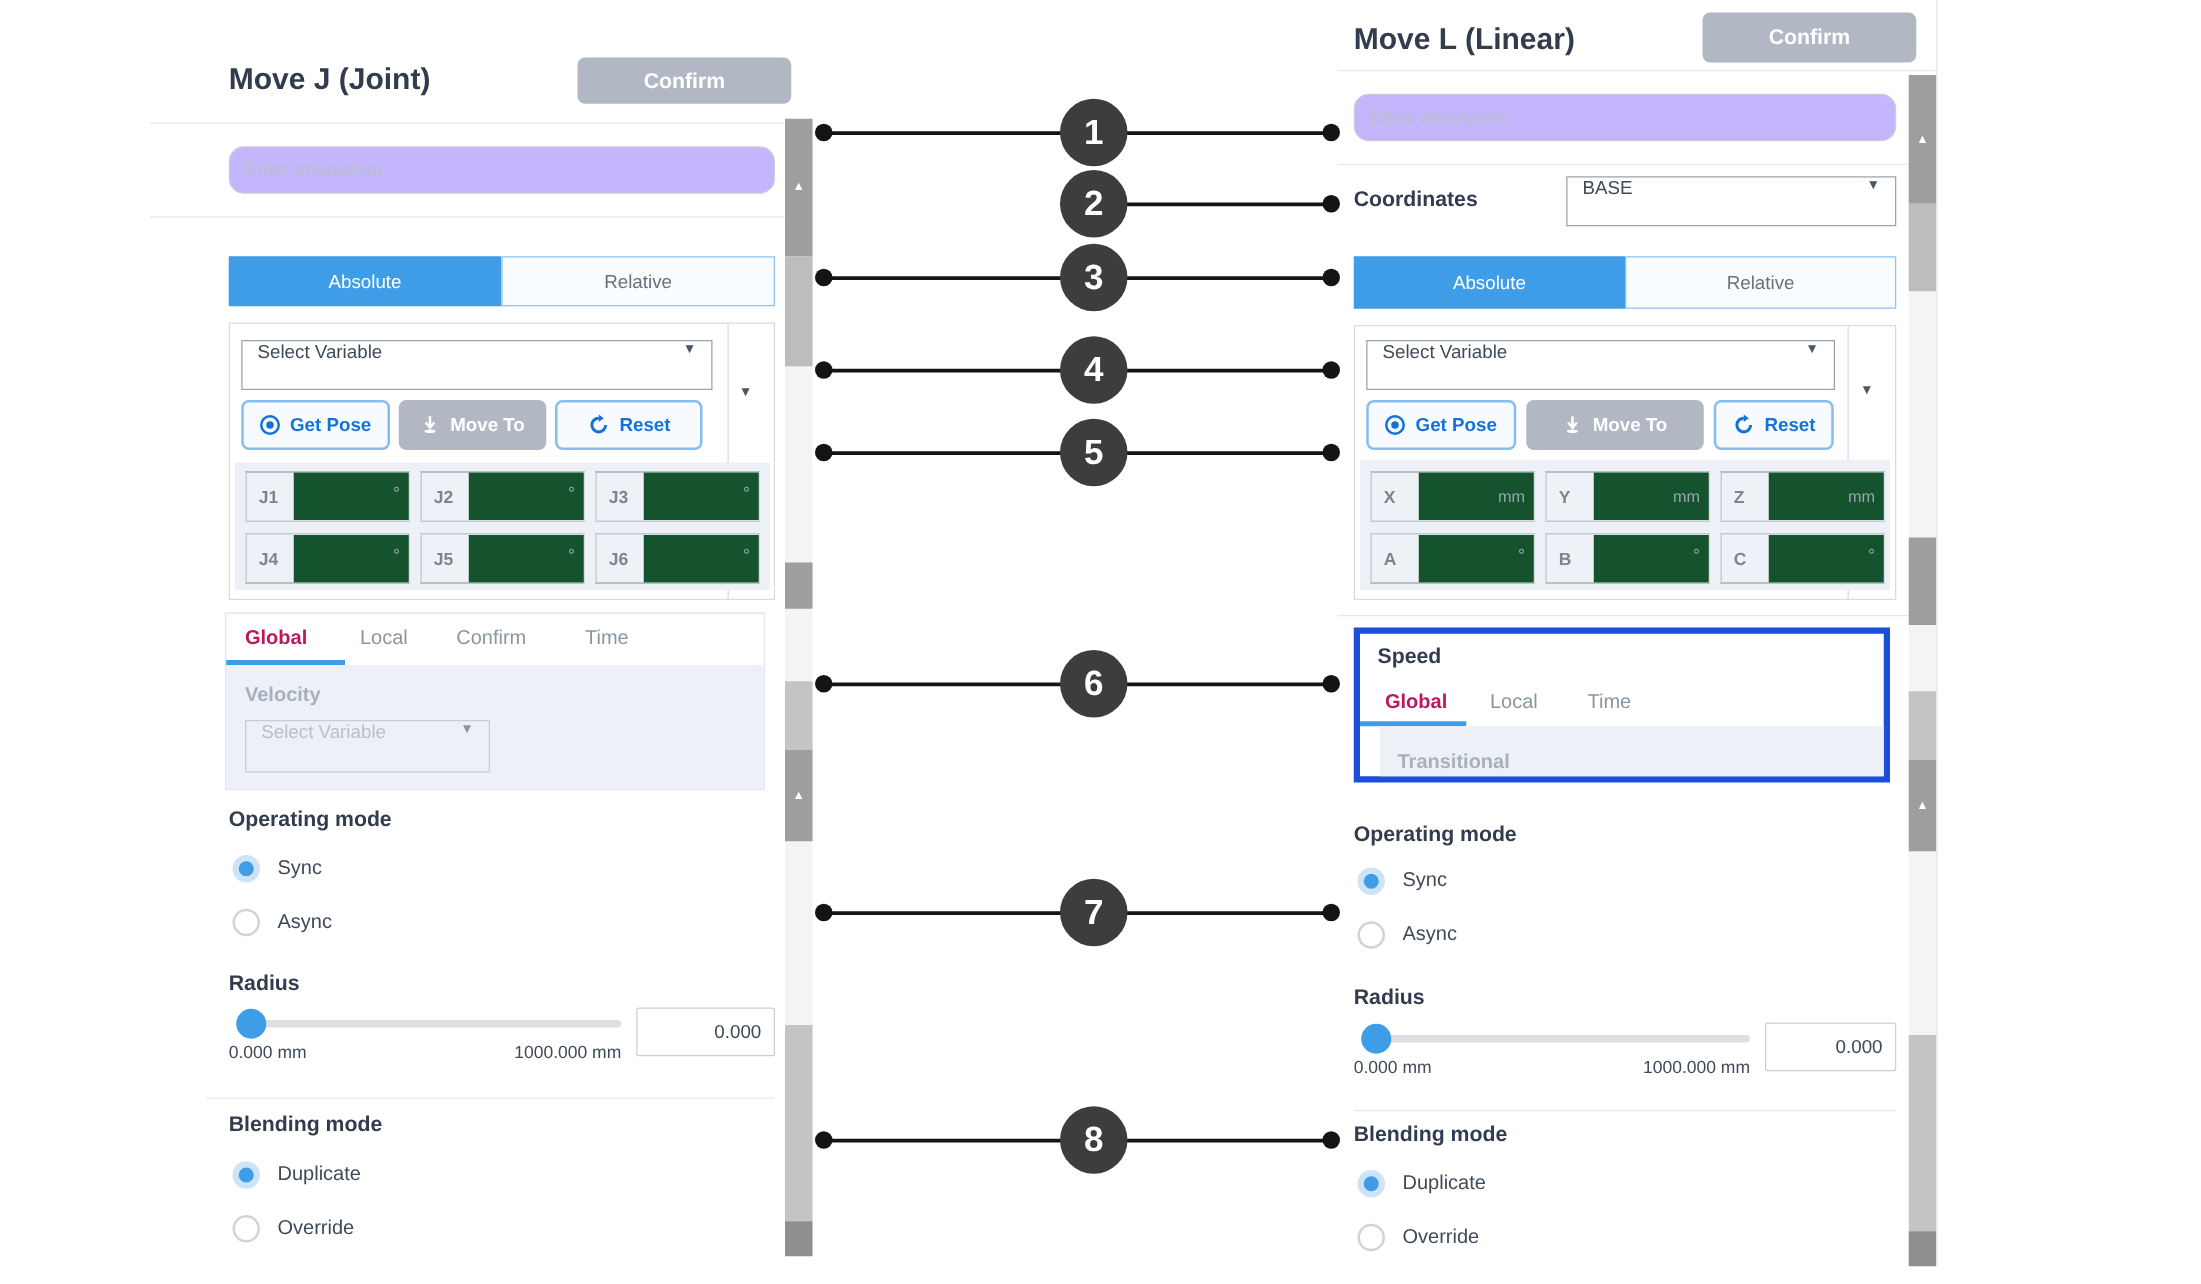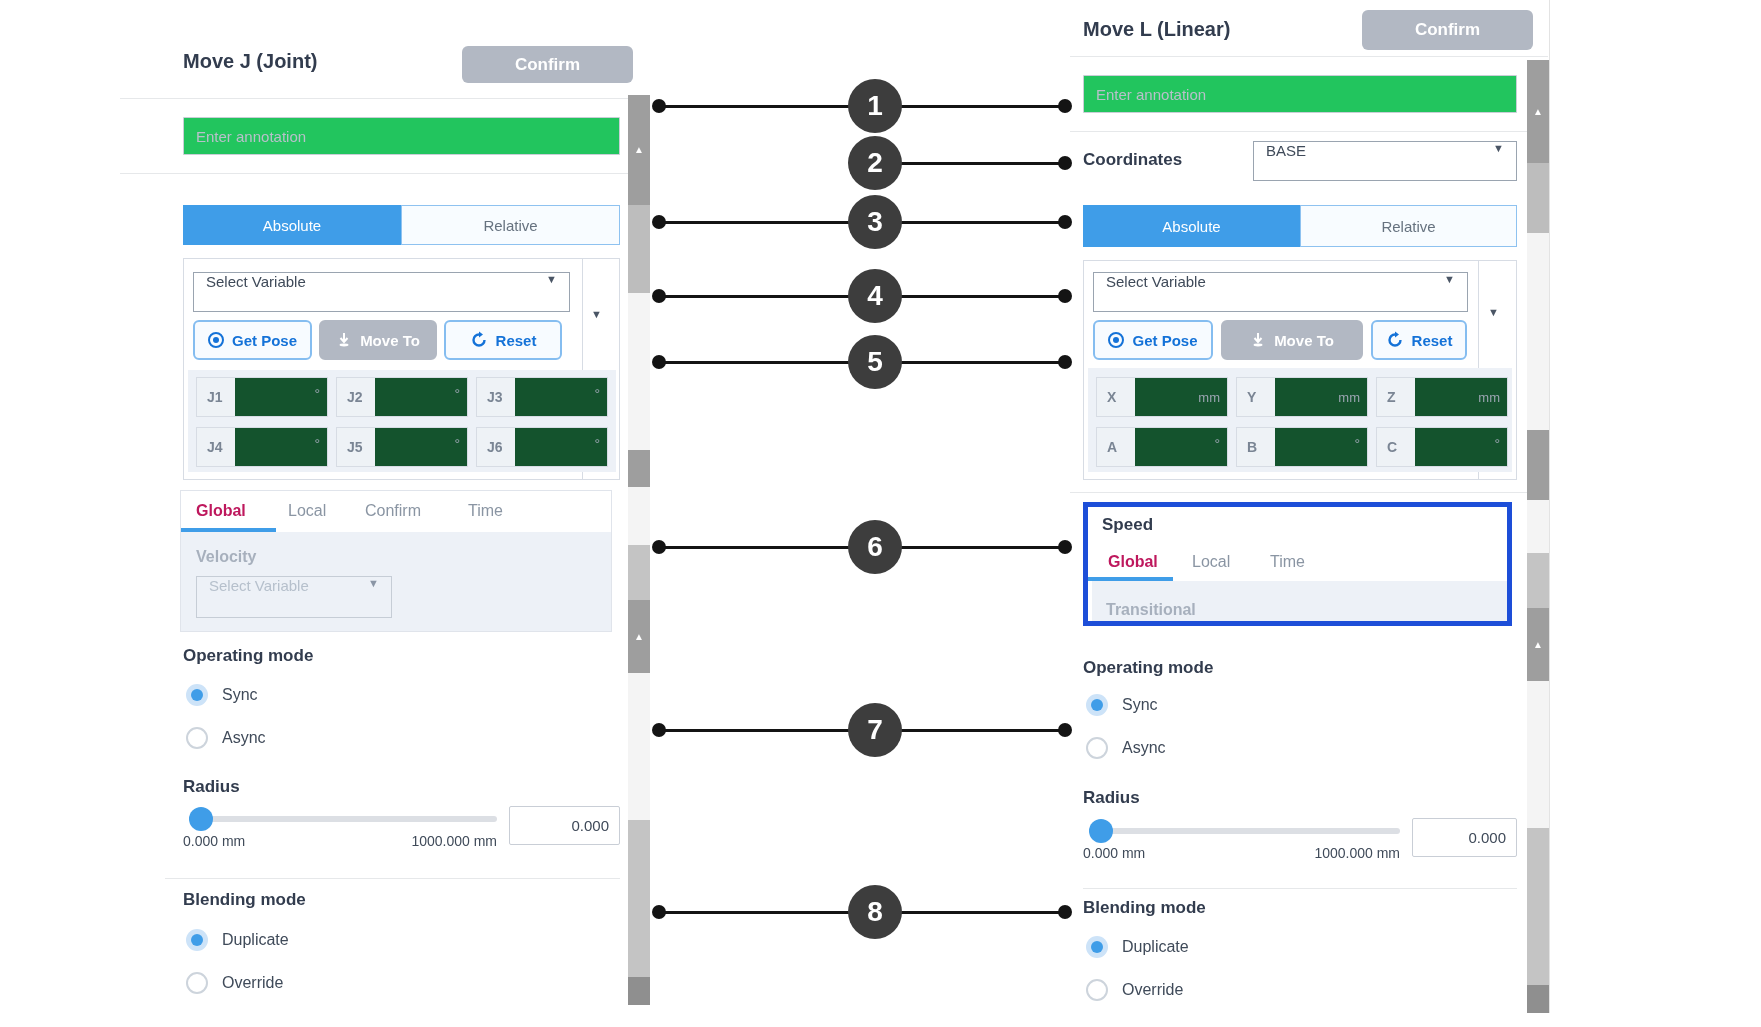--- a/index.html
+++ b/index.html
@@ -3,26 +3,26 @@
 <meta charset="utf-8">
 <style>
   * { margin:0; padding:0; box-sizing:border-box; }
   html,body { background:#ffffff; }
   body { font-family:"Liberation Sans", sans-serif; color:#3f4a59; }
   .stage { position:relative; width:1761px; height:1027px; background:#fff; overflow:hidden; }
 
   .abs { position:absolute; }
   .divider { position:absolute; height:1px; background:#e6e8ea; }
 
-  .panel-title { position:absolute; font-size:20px; font-weight:bold; color:#323c4e; }
+  .panel-title { position:absolute; font-size:24px; font-weight:bold; color:#323c4e; }
   .confirm-btn { position:absolute; background:#b2b8c3; color:#fff; font-size:17px; font-weight:bold;
                  border:none; border-radius:6px; display:flex; align-items:center; justify-content:center; }
 
-  .annot-input { position:absolute; border:1px solid #c9ced6; border-radius:1px; font-size:15px;
-                 color:#3f4a59; padding:0 12px; outline:none; font-family:inherit; background:#22c55e; }
+  .annot-input { position:absolute; border:1px solid #c9ced6; border-radius:12px; font-size:15px;
+                 color:#3f4a59; padding:0 12px; outline:none; font-family:inherit; background:#c4b5fd; }
   .annot-input::placeholder { color:#b8c0ca; }
 
   .tab-abs { position:absolute; background:#3f9de8; color:#fff; font-size:15px;
              display:flex; align-items:center; justify-content:center; }
   .tab-rel { position:absolute; background:#f8fcff; border:1px solid #8ec2f0; color:#66727f; font-size:15px;
              display:flex; align-items:center; justify-content:center; }
 
   .group-box { position:absolute; border:1px solid #d7dce4; background:#fff; }
   .vline { position:absolute; width:1px; background:#d7dce4; }
 
@@ -278,21 +278,21 @@
   </div>
 
   <div class="divider" style="left:1070px; top:492px; width:478px;"></div>
 
   <div class="abs" style="left:1083px; top:502px; width:429px; height:124px; border:5px solid #1d4ed8; background:#fff; overflow:hidden;">
     <div style="position:absolute; left:14px; top:8px; font-size:17px; font-weight:bold; color:#323c4e;">Speed</div>
     <span class="speed-tab active" style="position:absolute; left:20px; top:46px;">Global</span>
     <span class="speed-tab" style="position:absolute; left:104px; top:46px;">Local</span>
     <span class="speed-tab" style="position:absolute; left:182px; top:46px;">Time</span>
     <div class="tab-underline" style="left:0px; top:70px; width:85px;"></div>
-    <div class="speed-content" style="left:4px; top:74px; width:429px; height:62px;">
+    <div class="speed-content" style="left:16px; top:74px; width:429px; height:62px;">
       <div class="muted-bold" style="position:absolute; left:14px; top:20px;">Transitional</div>
       <div class="muted-bold" style="position:absolute; left:14px; top:56px;">Velocity</div>
     </div>
   </div>
 
   <div class="sec-head" style="left:1083px; top:658px;">Operating mode</div>
   <div class="radio sel" style="left:1086px; top:694px;"></div>
   <div class="radio-label" style="left:1122px; top:696px;">Sync</div>
   <div class="radio unsel" style="left:1086px; top:737px;"></div>
   <div class="radio-label" style="left:1122px; top:739px;">Async</div>

